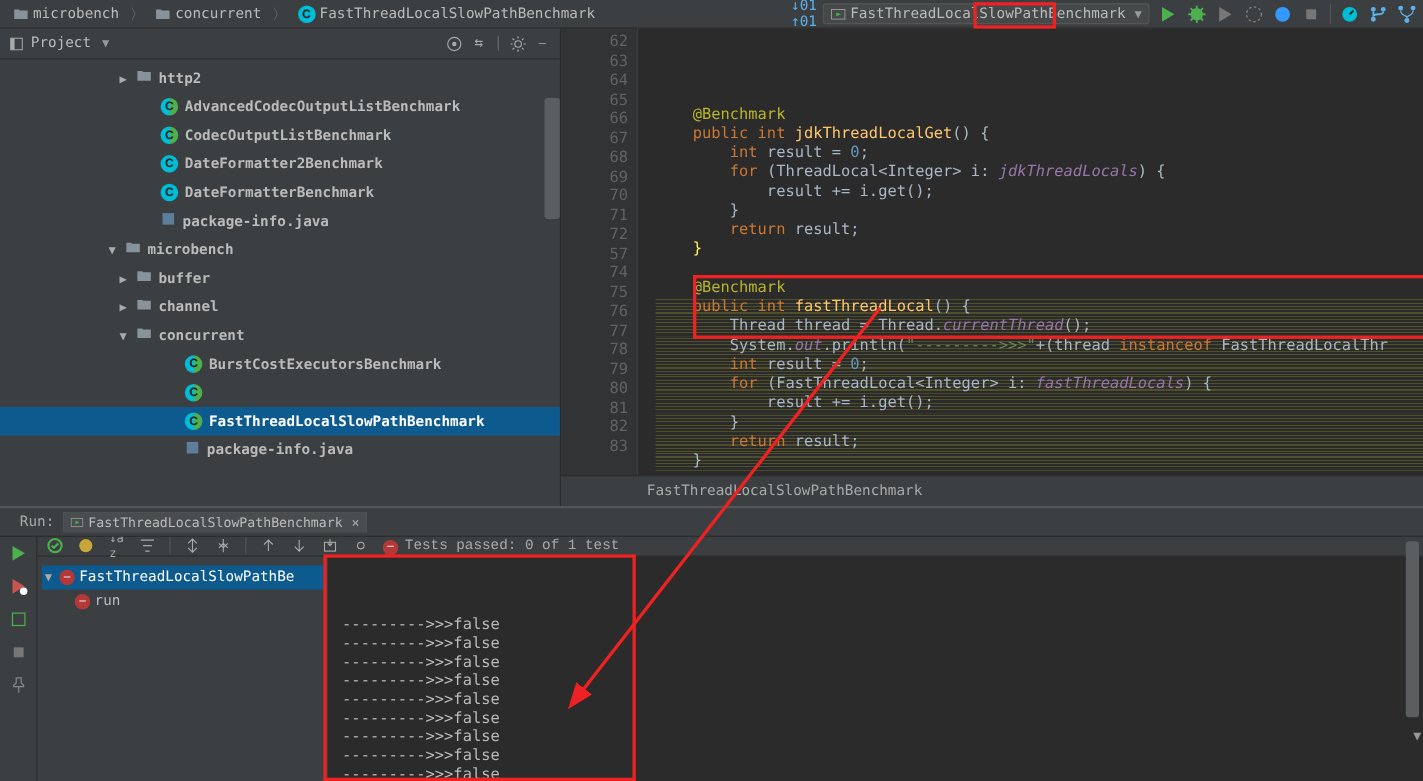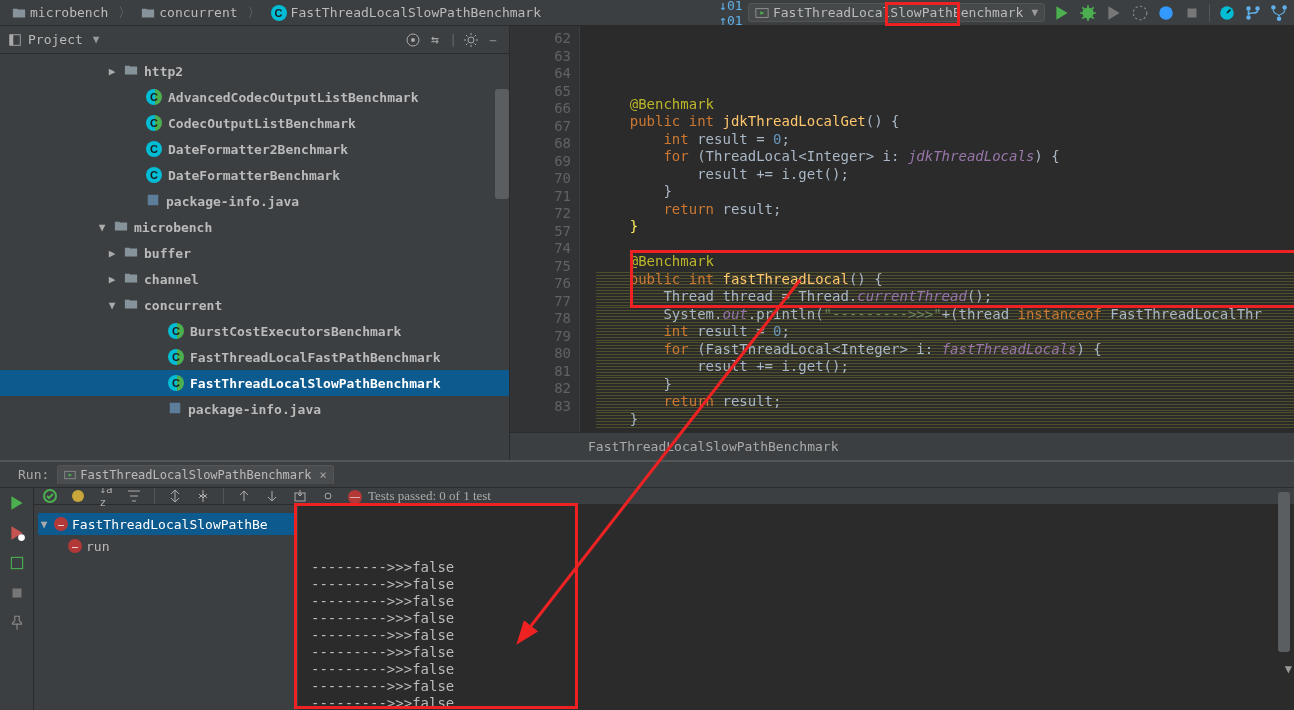--- a/index.html
+++ b/index.html
@@ -192,21 +192,21 @@
     width:34px; background:#3c3f41; border-right:1px solid #2b2b2b;
     display:flex; flex-direction:column; align-items:center; padding-top:6px; gap:12px;
   }
   .run-left .sbtn{width:18px;height:18px;display:flex;align-items:center;justify-content:center;}
   .run-main { flex:1; display:flex; flex-direction:column; }
   .run-toolbar{
     height:28px; display:flex; align-items:center; gap:12px;
     padding:0 8px; border-bottom:1px solid #2b2b2b;
   }
   .run-toolbar .tb{width:16px;height:16px;display:flex;align-items:center;justify-content:center;cursor:pointer;}
-  .tests-passed{color:#aaaaaa; font-family:Liberation Serif, serif;text-align:center;}
+  .tests-passed{color:#aaaaaa; font-family:Liberation Mono, monospace;text-align:center;}
   .passcircle{width:14px;height:14px;border-radius:50%;background:#b33939;display:inline-flex;align-items:center;justify-content:center;color:#fff;font-size:10px;margin-right:6px;}
   .run-content{flex:1; display:flex;}
   .test-tree{
     width:265px; border-right:1px solid #2b2b2b; padding:8px 4px;
     font-size:13px;
   }
   .test-tree .trow{display:flex;align-items:center;gap:4px;height:22px;cursor:pointer;}
   .test-tree .trow.selected{background:#0d5a8f;}
   .redminus{width:14px;height:14px;border-radius:50%;background:#b33939;display:inline-flex;align-items:center;justify-content:center;color:#fff;font-size:10px;}
   .console{
@@ -414,21 +414,20 @@
             <span class="label">concurrent</span>
           </div>
           <div class="tree-row indent3b">
             <span class="arrow blank">▶</span>
             <span class="circlec play">C</span>
             <span class="label">BurstCostExecutorsBenchmark</span>
           </div>
           <div class="tree-row indent3b">
             <span class="arrow blank">▶</span>
             <span class="circlec play">C</span>
-            <span class="label">FastThreadLocalFastPathBenchmark</span>
           </div>
           <div class="tree-row indent3b selected">
             <span class="arrow blank">▶</span>
             <span class="circlec play">C</span>
             <span class="label">FastThreadLocalSlowPathBenchmark</span>
           </div>
           <div class="tree-row indent3b">
             <span class="arrow blank">▶</span>
             <span><svg viewBox="0 0 16 16" width="14" height="14">
                 <rect x="2" y="2" width="12" height="12" fill="#5c7e9b"></rect>

